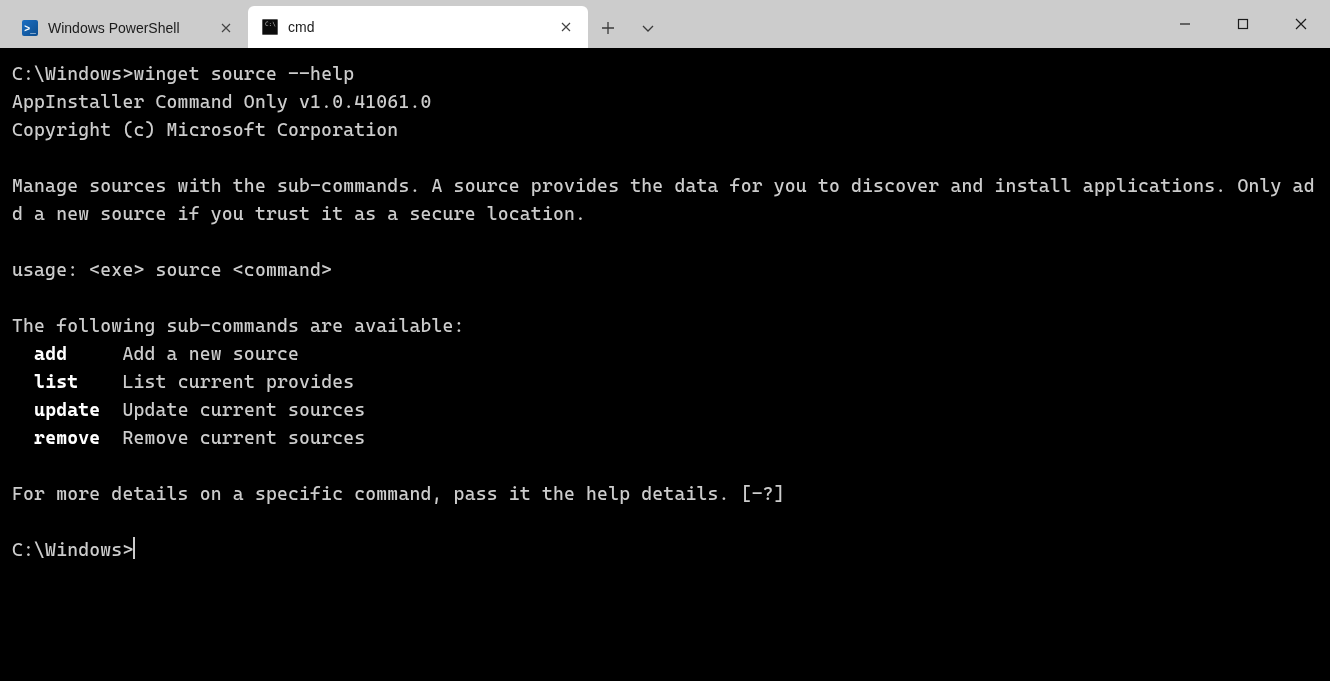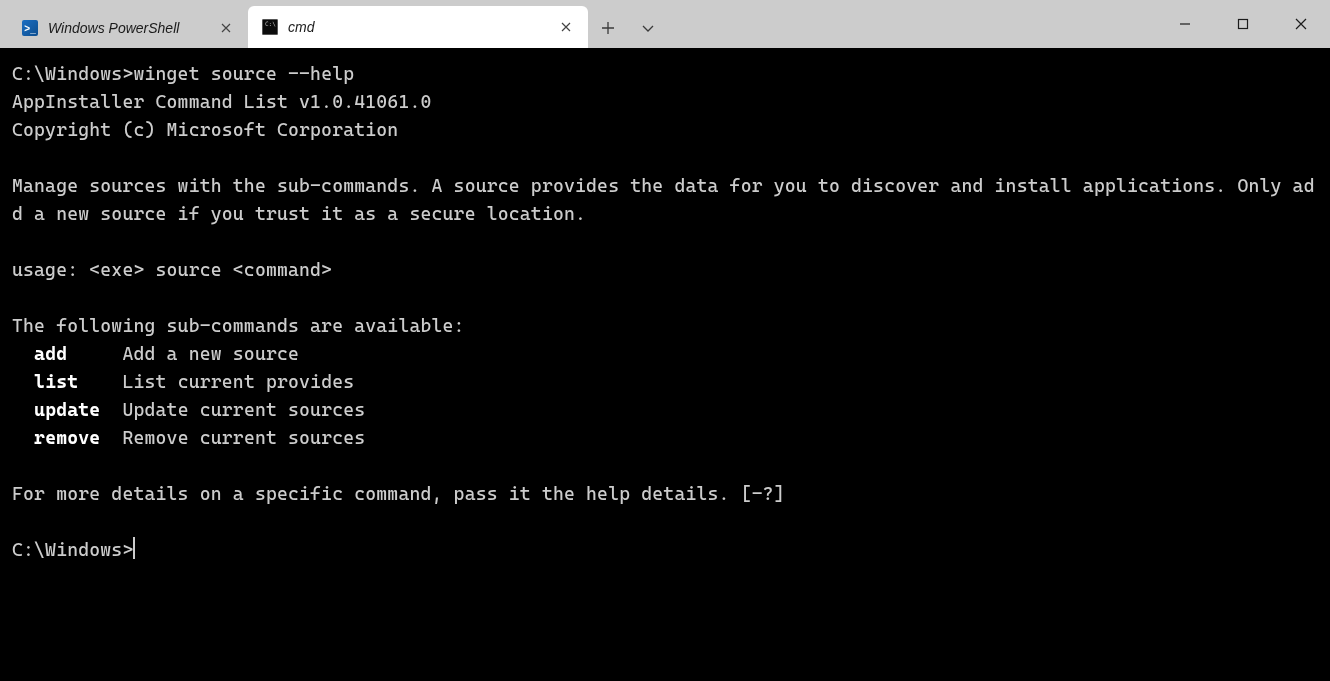--- a/index.html
+++ b/index.html
@@ -52,21 +52,20 @@
     display: flex;
     align-items: center;
     justify-content: center;
     flex-shrink: 0;
   }
   .tab .label {
     flex: 1;
     white-space: nowrap;
     overflow: hidden;
     text-overflow: ellipsis;
-    font-style: italic;
   }
   .tab .close {
     width: 24px;
     height: 24px;
     display: flex;
     align-items: center;
     justify-content: center;
     border-radius: 3px;
     color: #444;
     flex-shrink: 0;
@@ -200,21 +199,21 @@
     </div>
     <div class="wc-btn">
       <svg viewBox="0 0 12 12">
           <path d="M1 1 L11 11 M11 1 L1 11" stroke="currentColor" stroke-width="1.2"></path>
         </svg>
     </div>
   </div>
 </div>
 
 <div class="terminal"><span class="prompt">C:\Windows&gt;</span><span>winget source --help</span>
-<span>AppInstaller Command List v1.0.41061.0</span>
+<span>AppInstaller Command Only v1.0.41061.0</span>
 <span>Copyright (c) Microsoft Corporation</span>
 
 <span>Manage sources with the sub-commands. A source provides the data for you to discover and install applications. Only add a new source if you trust it as a secure location.</span>
 
 <span>usage: &lt;exe&gt; source &lt;command&gt;</span>
 
 <span>The following sub-commands are available:</span>
   <span class="bold">add</span>     <span>Add a new source</span>
   <span class="bold">list</span>    <span>List current provides</span>
   <span class="bold">update</span>  <span>Update current sources</span>

